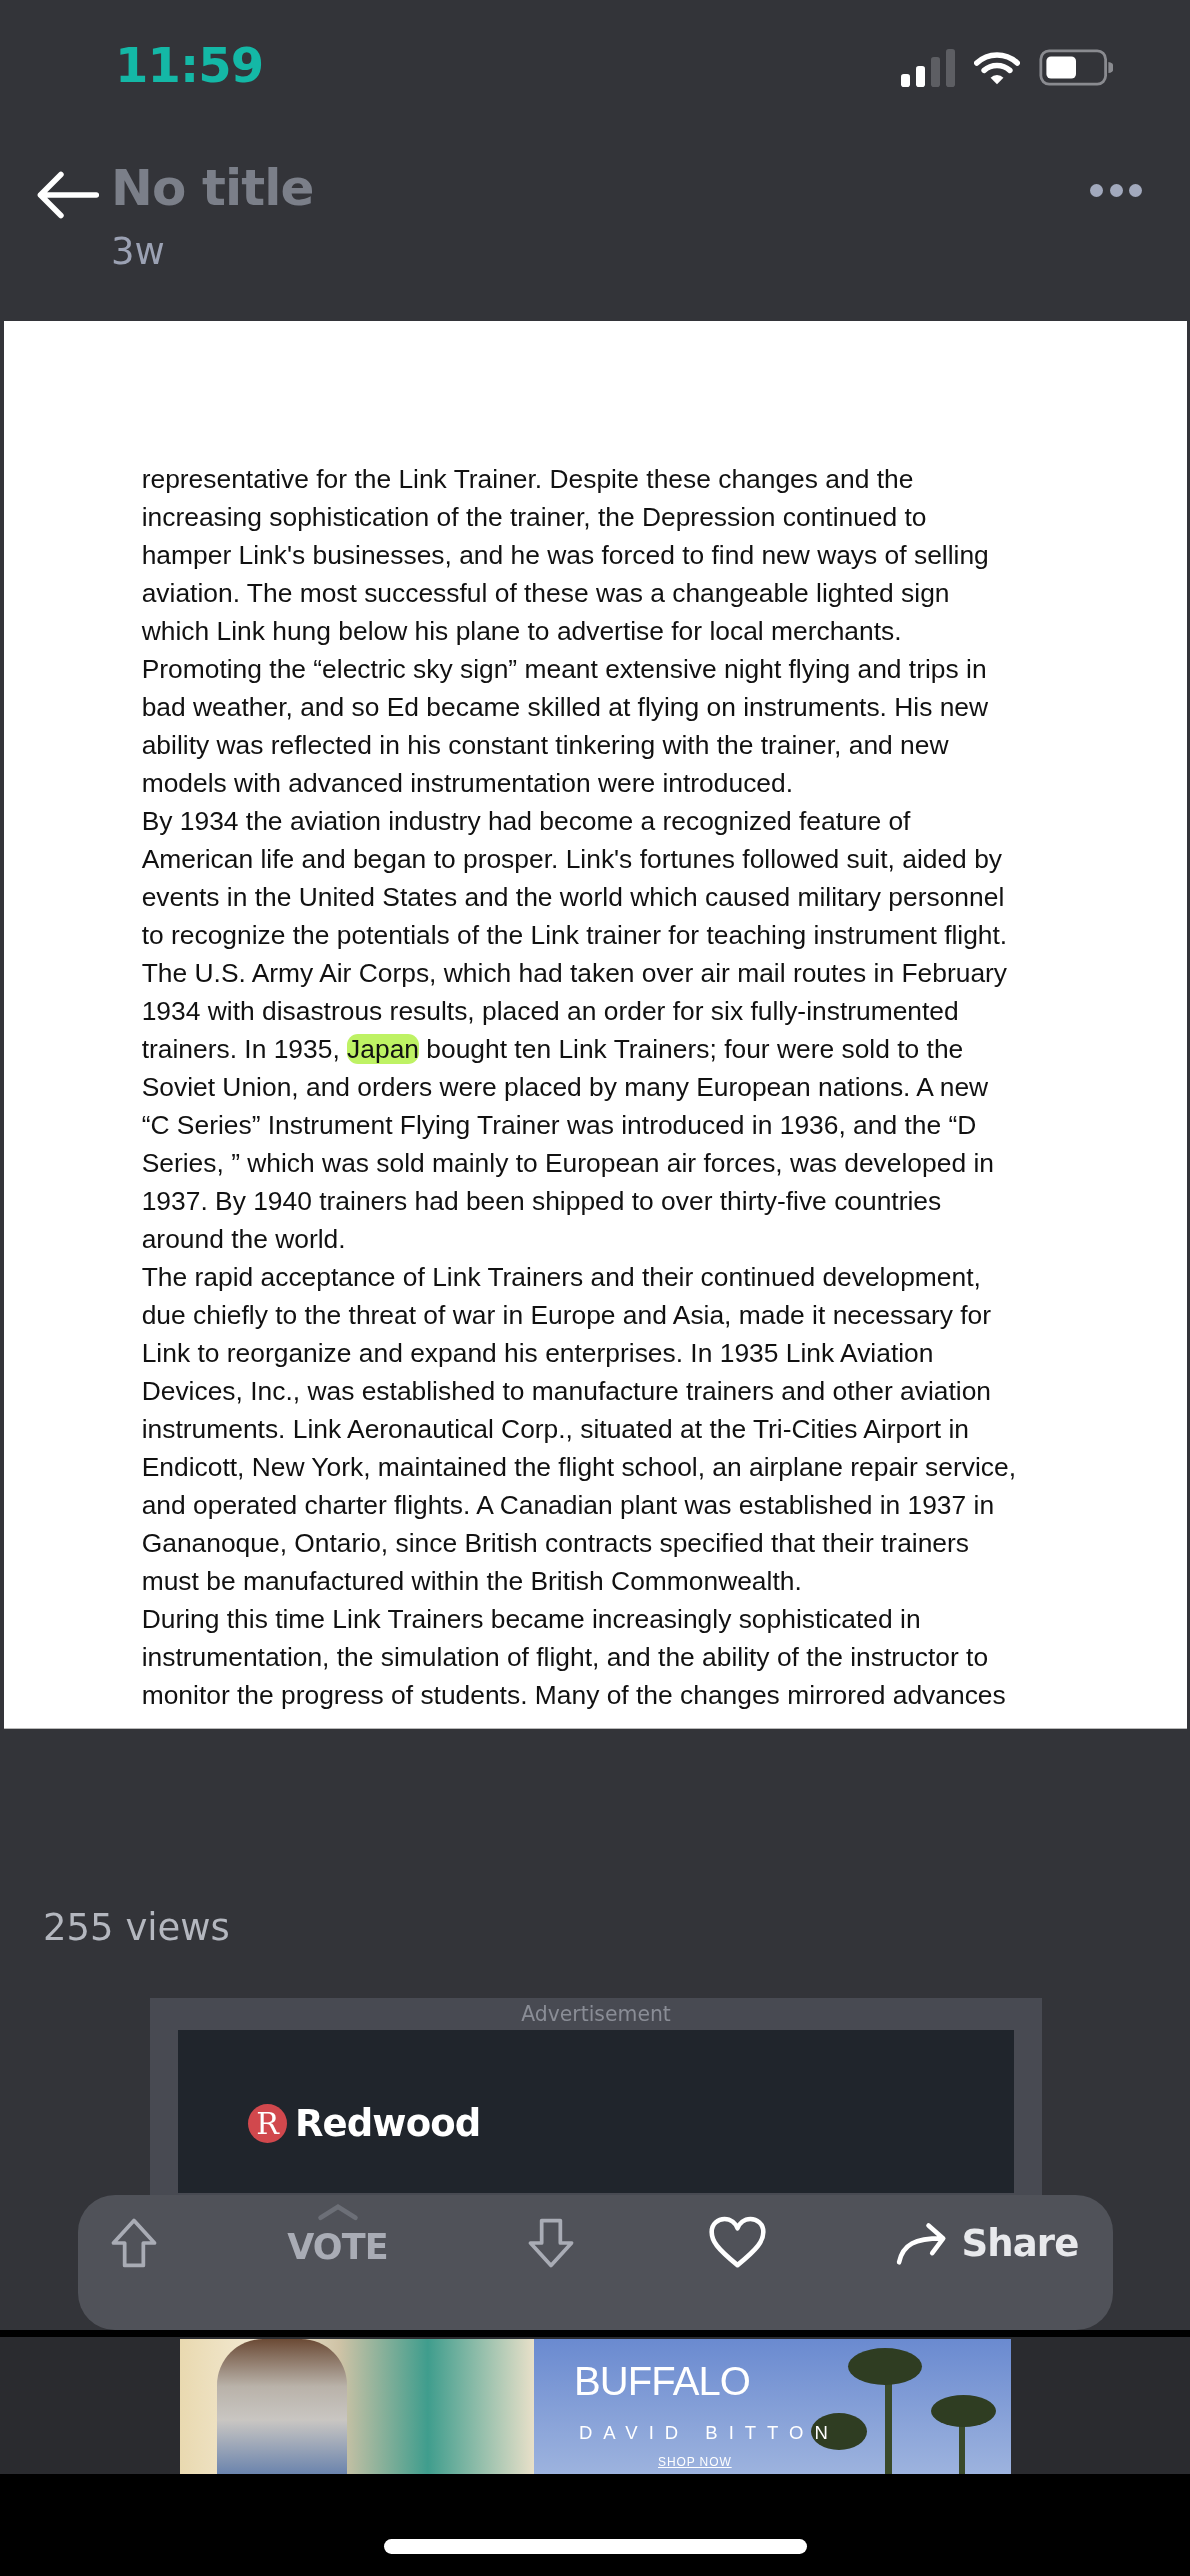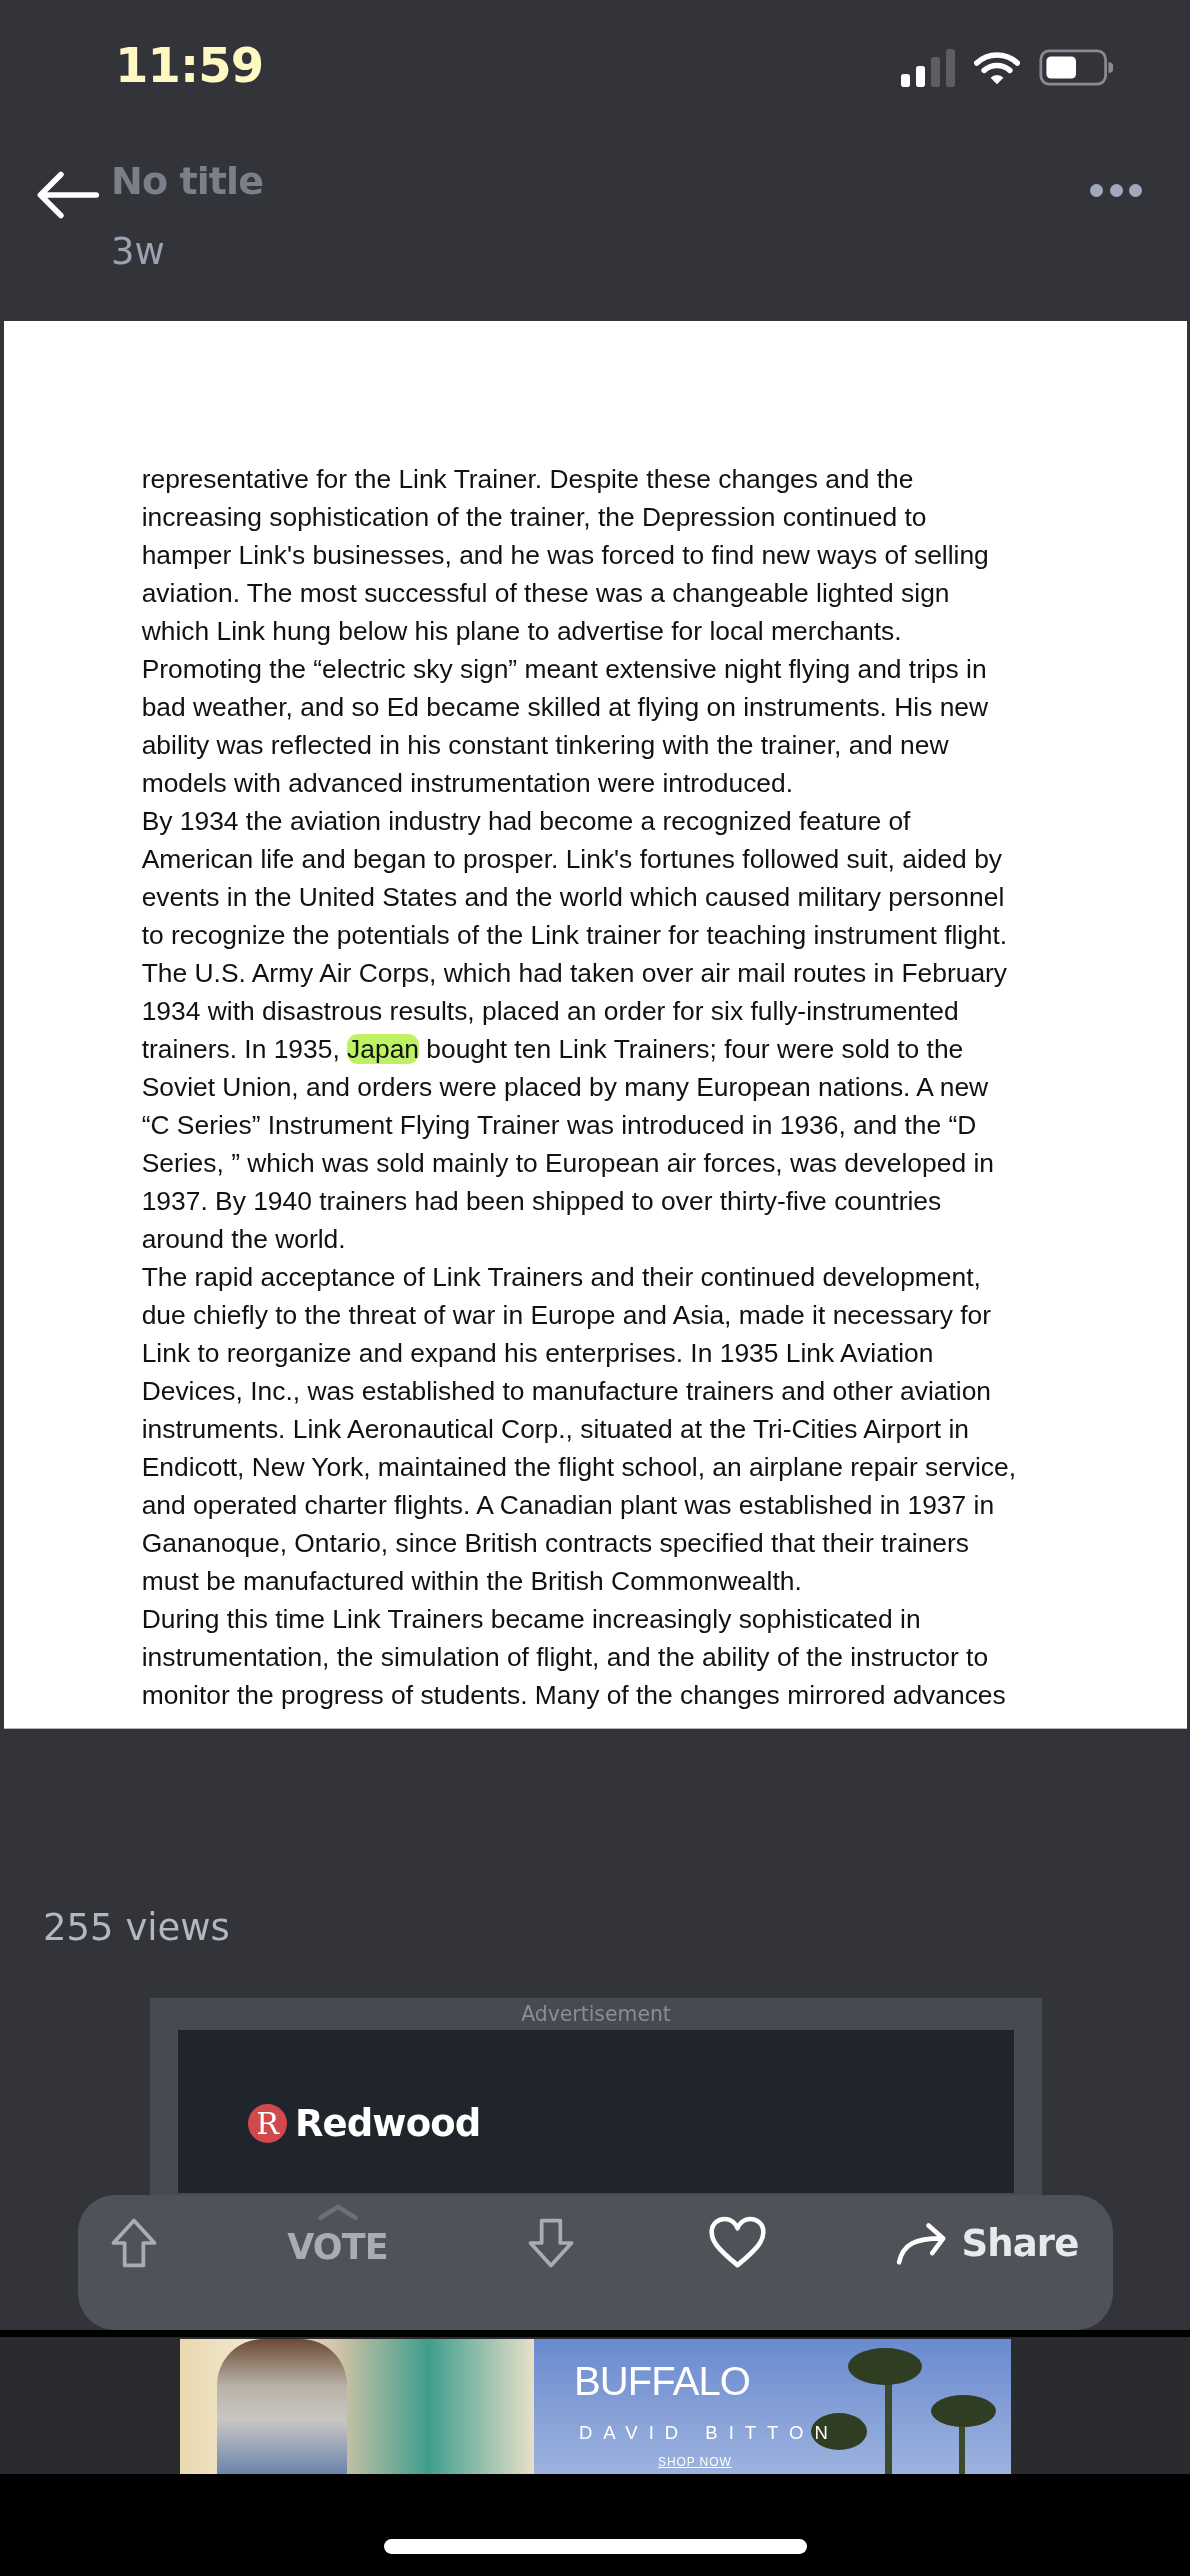--- a/index.html
+++ b/index.html
@@ -1,30 +1,30 @@
 <!DOCTYPE html>
 <html style="font-size:15px"><head>
 <meta charset="utf-8">
 <style>
   * { box-sizing: border-box; margin: 0; padding: 0; }
   html, body { width: 1191px; height: 2576px; background: #333439; overflow: hidden; }
   body { position: relative; font-family: "Liberation Sans", sans-serif; }
 
   
   .status-bar { position: absolute; left: 0; top: 0; width: 1191px; height: 130px; }
-  .clock { position: absolute; left: 115px; top: 37px; font-size: 48px; font-weight: 600; color: #fef9c3; letter-spacing: -0.9px; font-family: "DejaVu Sans", sans-serif; }
+  .clock { position: absolute; left: 115px; top: 37px; font-size: 48px; font-weight: 600; color: #14b8a6; letter-spacing: -0.9px; font-family: "DejaVu Sans", sans-serif; }
   .signal { position: absolute; left: 901px; top: 50px; width: 56px; height: 37px; }
   .signal span { position: absolute; bottom: 0; width: 9.3px; border-radius: 2.8px; }
   .wifi { position: absolute; left: 974px; top: 50px; width: 46px; height: 37px; }
   .battery { position: absolute; left: 1039px; top: 49px; width: 74px; height: 37px; }
 
   
   .header { position: absolute; left: 0; top: 130px; width: 1191px; height: 191px; }
   .back-btn { position: absolute; left: 33px; top: 167px; width: 67px; height: 56px; }
-  .title { position: absolute; left: 111px; top: 159px; font-size: 38px; font-weight: 700; color: #7b7f89; font-family: "DejaVu Sans", sans-serif; letter-spacing: -0.9px; }
+  .title { position: absolute; left: 111px; top: 159px; font-size: 50px; font-weight: 700; color: #7b7f89; font-family: "DejaVu Sans", sans-serif; letter-spacing: -0.9px; }
   .age { position: absolute; left: 111px; top: 230px; font-size: 37px; color: #9ba1b3; font-family: "DejaVu Sans", sans-serif; }
   .more-btn { position: absolute; left: 1090px; top: 176px; width: 59px; height: 28px; display: flex; gap: 6.5px; align-items: center; }
   .more-btn span { width: 13px; height: 13px; border-radius: 50%; background: #a2a9bd; }
 
   
   .doc { position: absolute; left: 3.7px; top: 321px; width: 1183px; height: 1408px; background: #ffffff; border-bottom: 1.9px solid #b9b9b9; }
   .doc-text { position: absolute; left: 138px; top: 139px; width: 927px; font-family: "Liberation Sans", sans-serif; font-size: 26.4px; line-height: 38px; color: #111111; }
   .doc-text p { margin: 0; white-space: nowrap; }
   .hl { background: #bef264; border-radius: 11px; }
 

